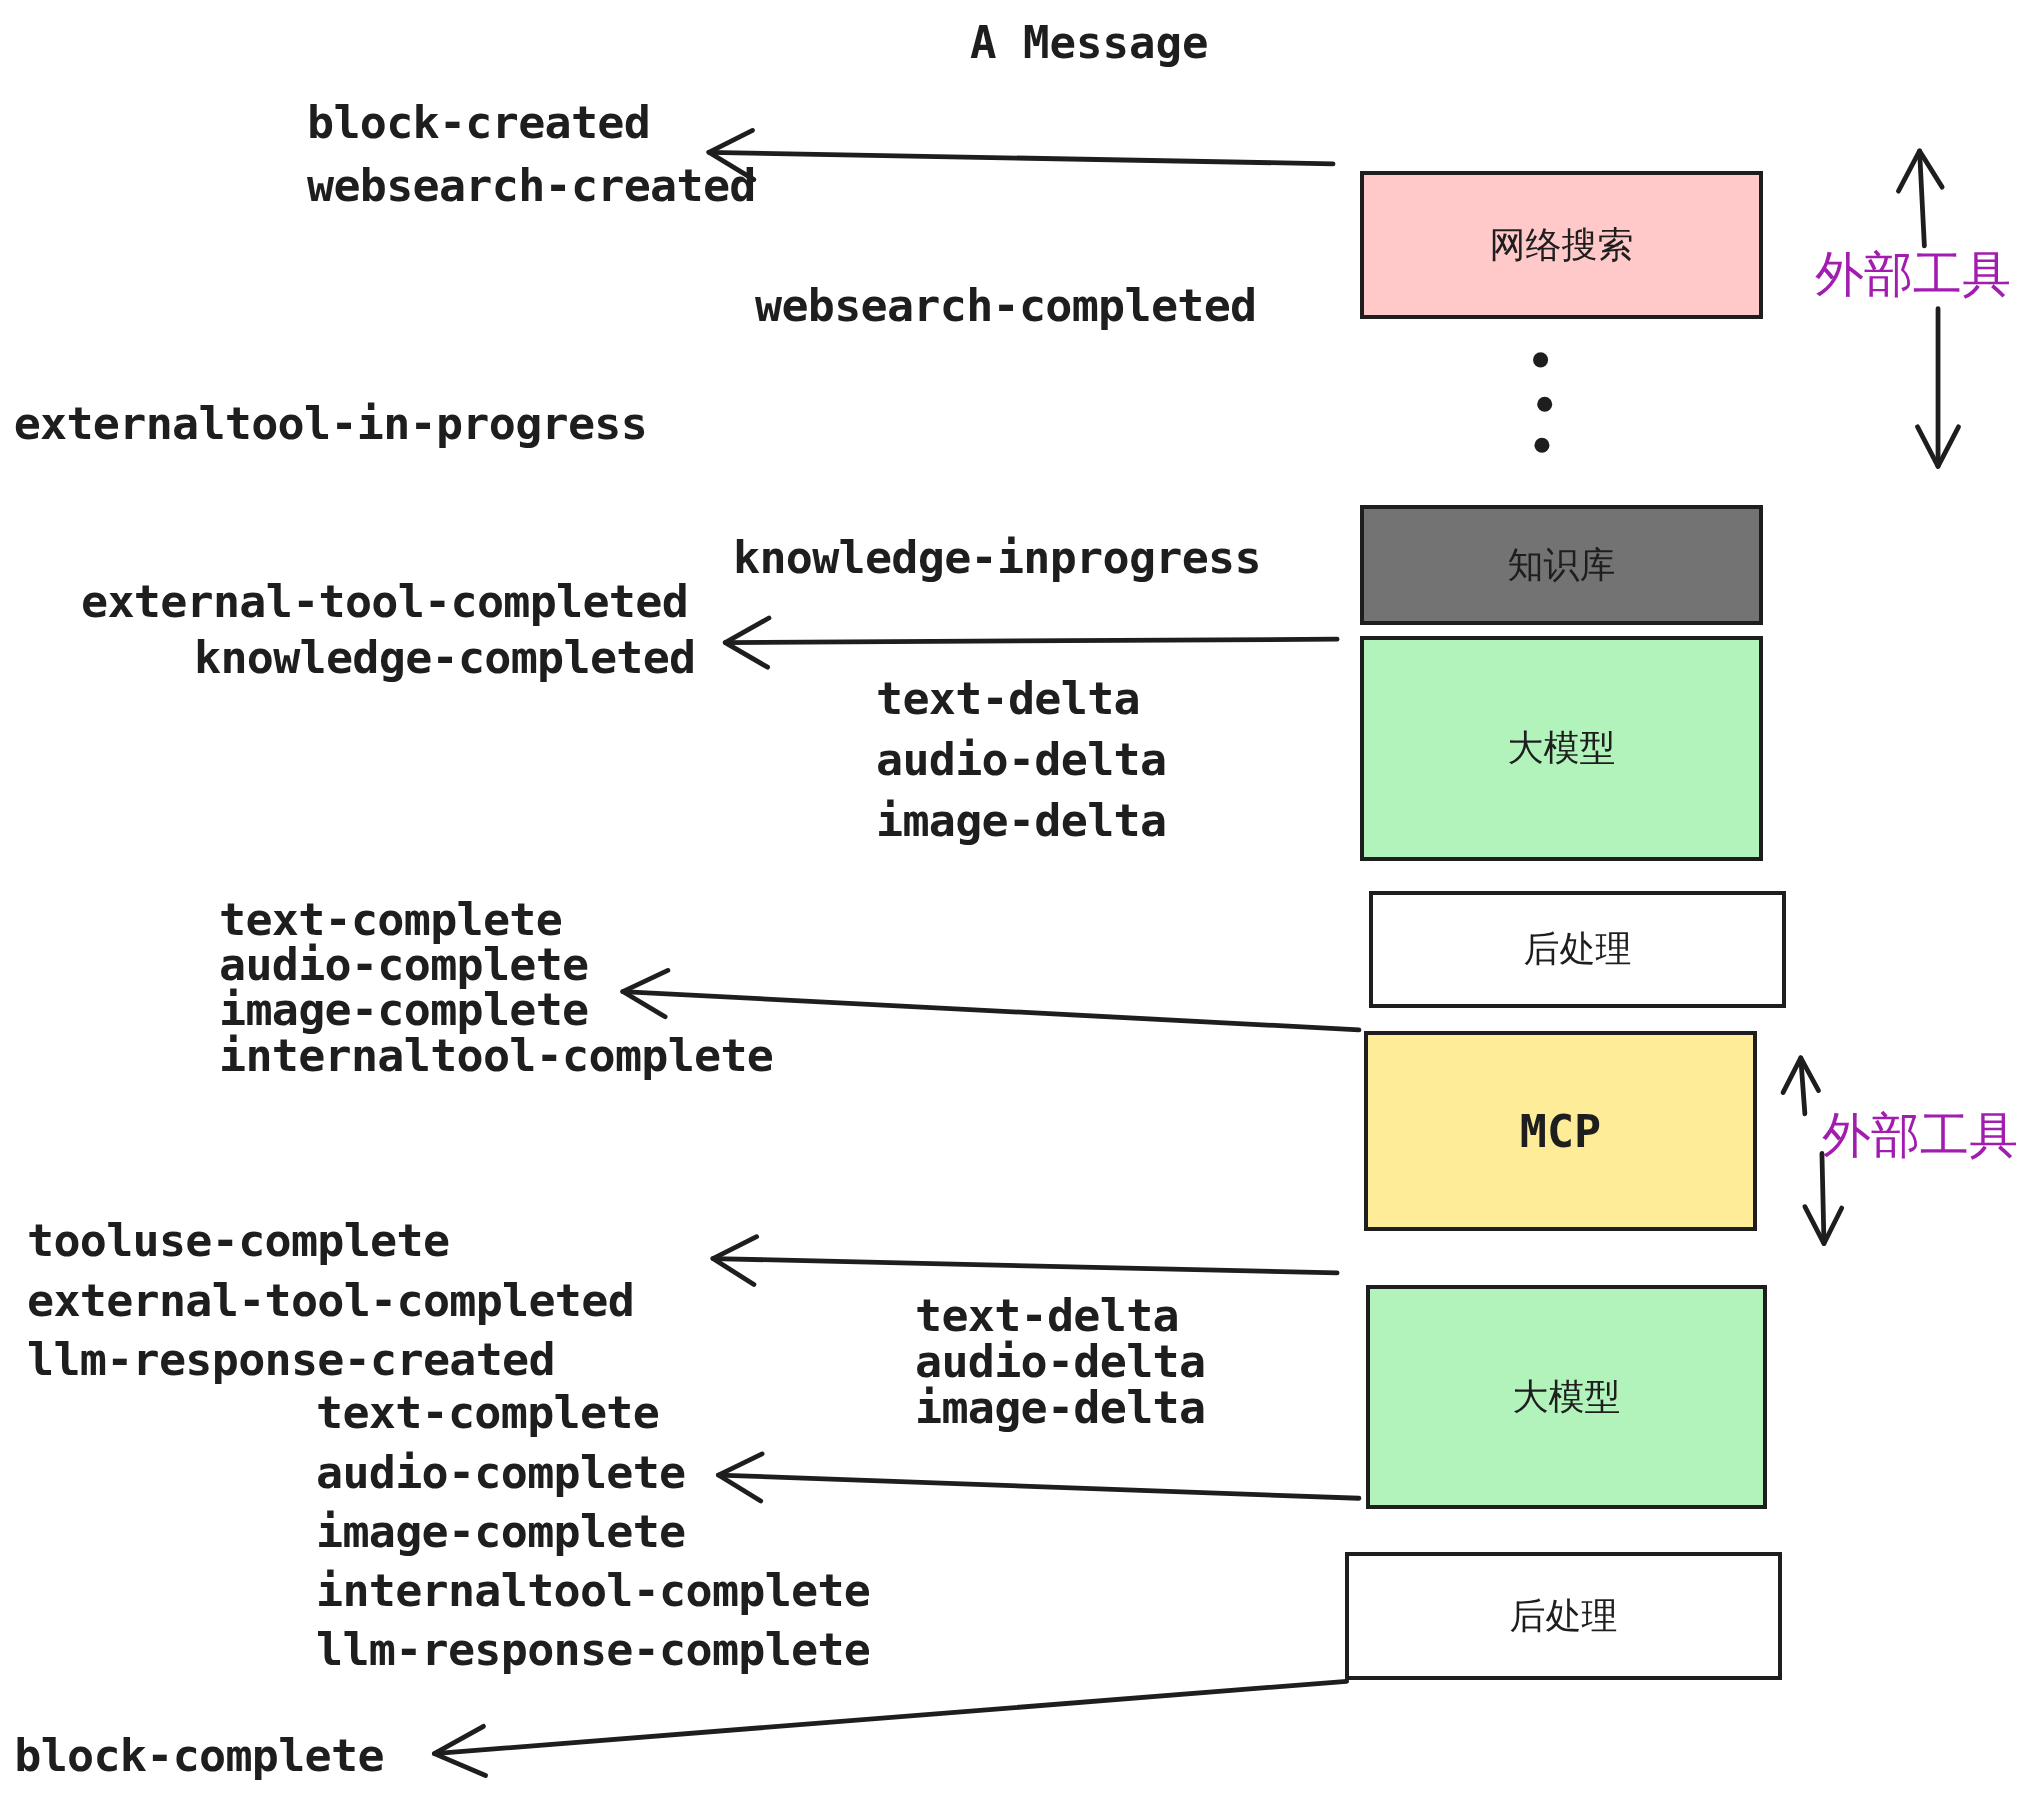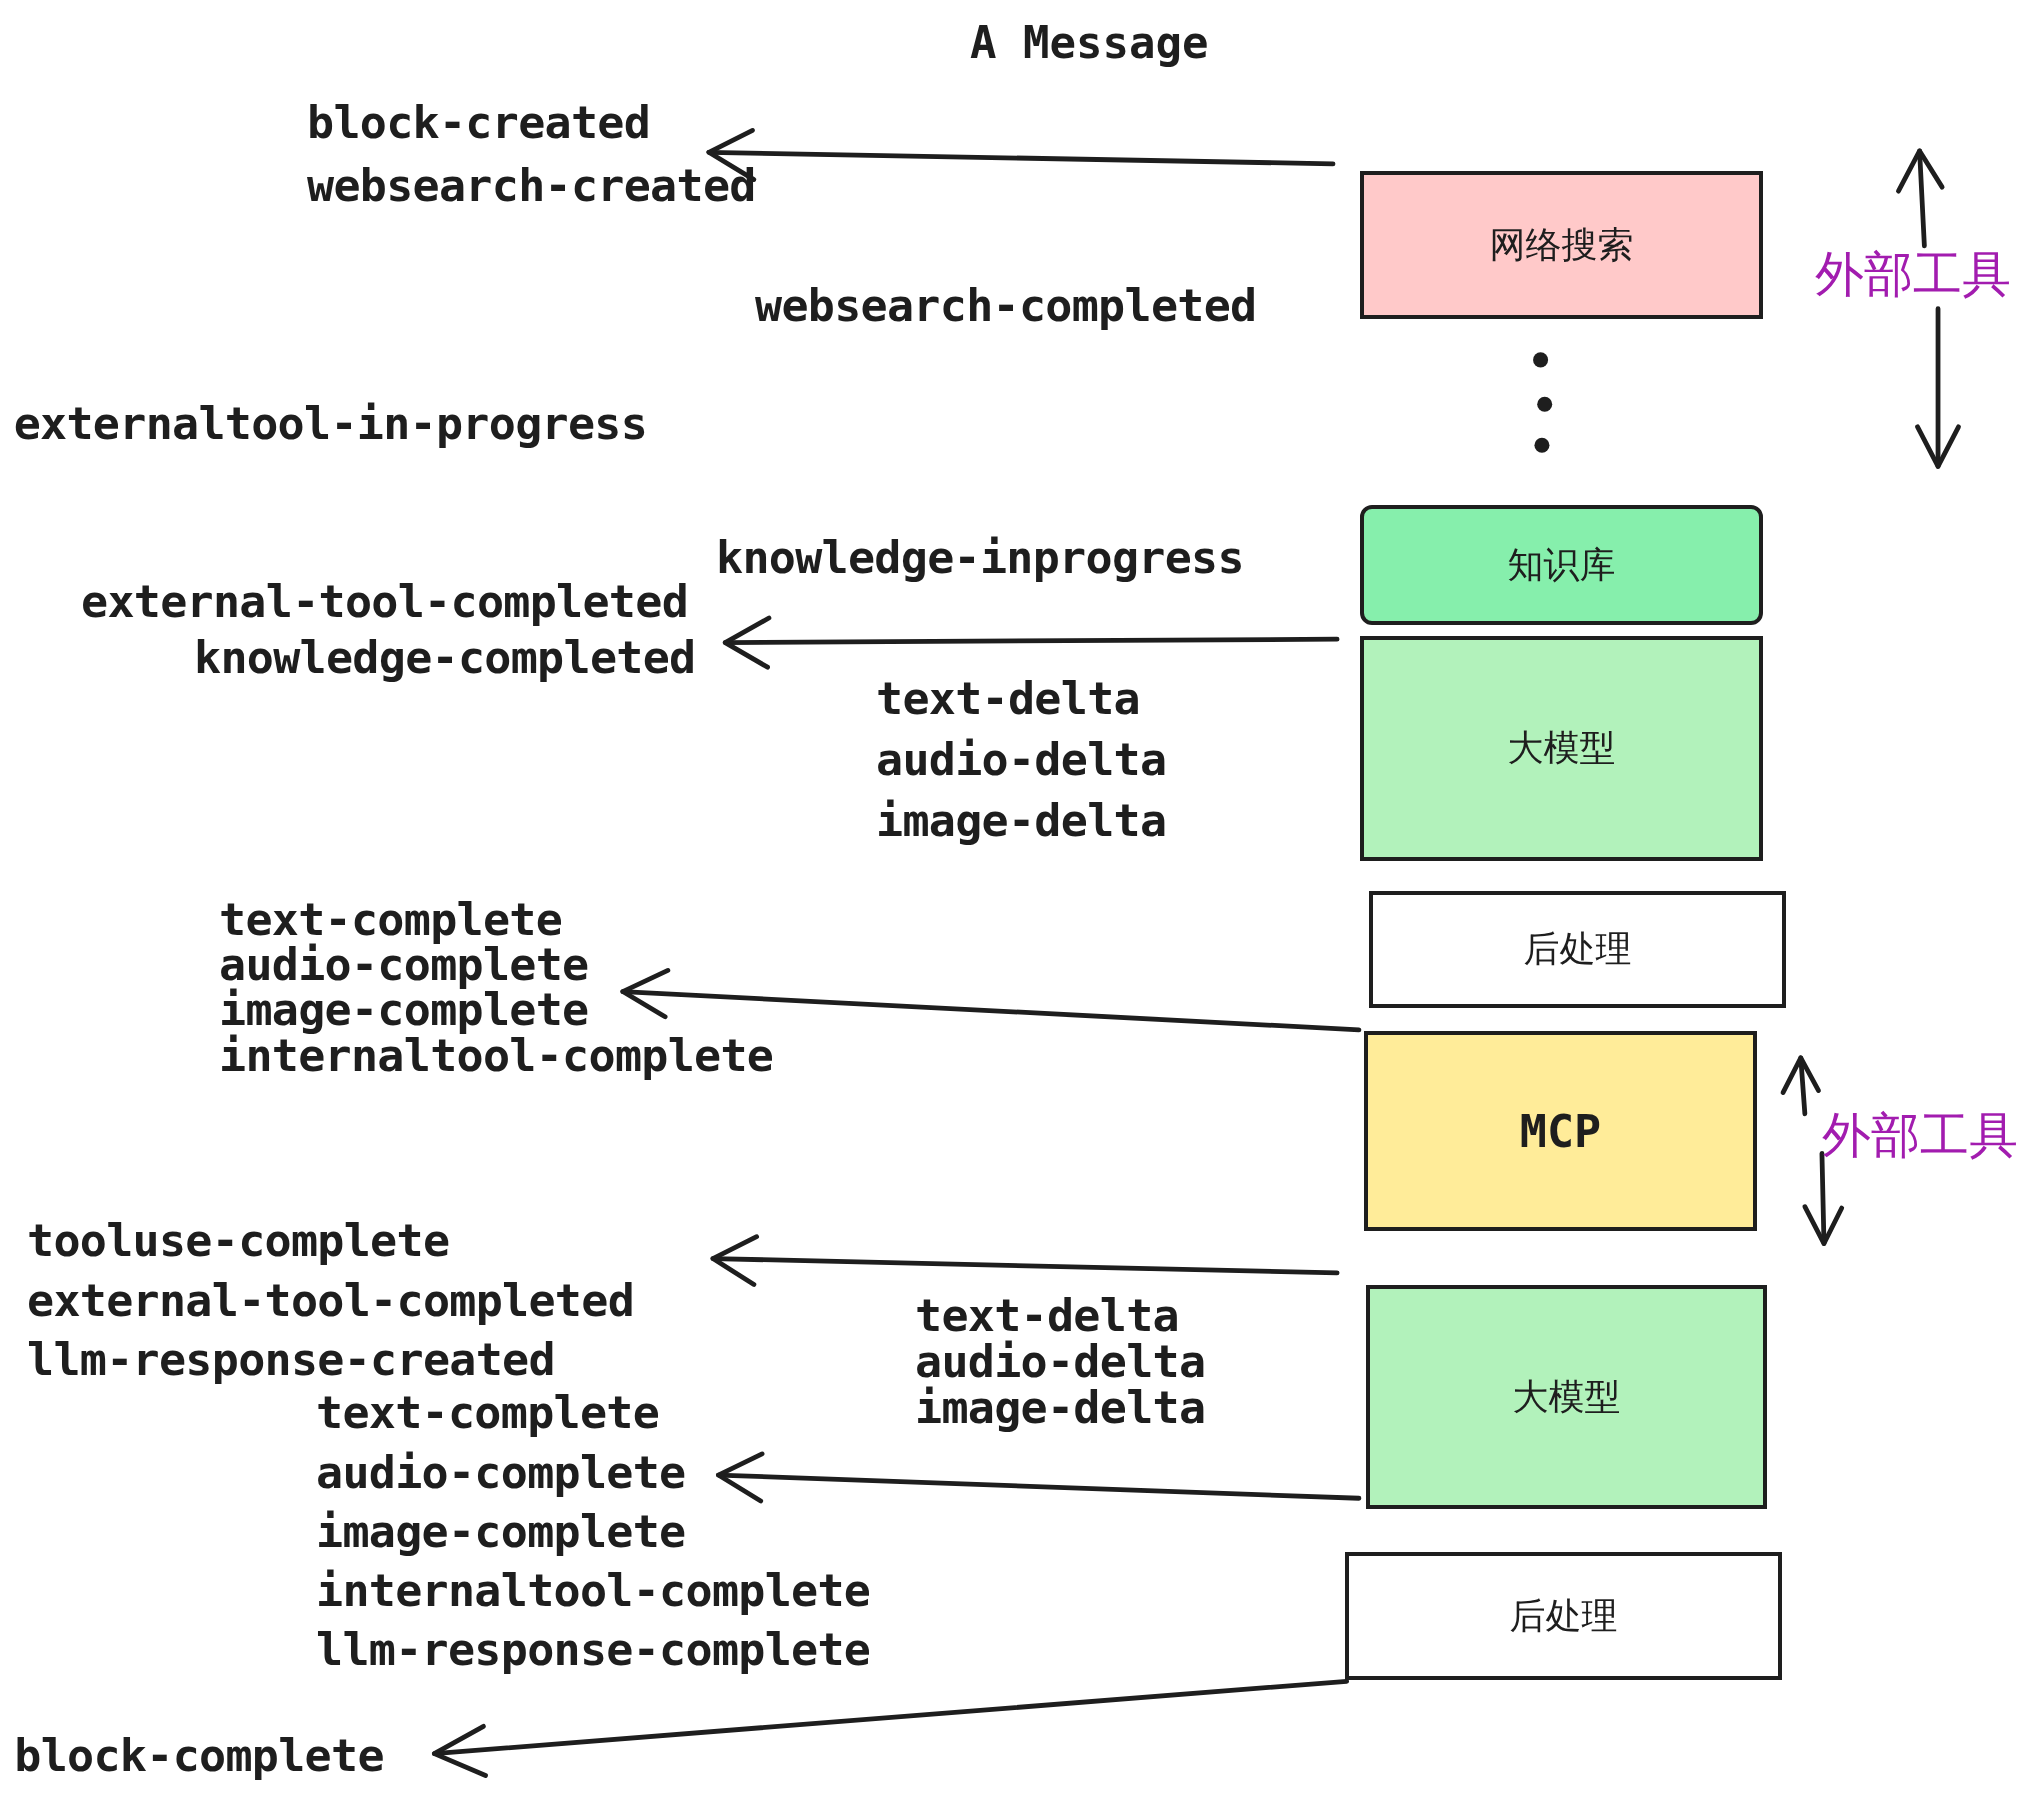--- a/index.html
+++ b/index.html
@@ -69,21 +69,21 @@
       <circle cx="2258" cy="652" r="11"></circle>
     </g>
   </svg>
 
   <div class="title" style="left:970px;top:42px">A Message</div>
 
   <div class="lbl" style="left:307px;top:122px">block-created</div>
   <div class="lbl" style="left:307px;top:185px">websearch-created</div>
   <div class="lbl" style="left:755px;top:305px">websearch-completed</div>
   <div class="lbl" style="left:13.7px;top:423px">externaltool-in-progress</div>
-  <div class="lbl" style="left:716px;top:557px">knowledge-inprogress</div>
+  <div class="lbl" style="left:733px;top:557px">knowledge-inprogress</div>
   <div class="lbl" style="left:81px;top:601px">external-tool-completed</div>
   <div class="lbl" style="left:194px;top:657px">knowledge-completed</div>
 
   <div class="lbl" style="left:876px;top:698px">text-delta</div>
   <div class="lbl" style="left:876px;top:759px">audio-delta</div>
   <div class="lbl" style="left:876px;top:820px">image-delta</div>
 
   <div class="lbl" style="left:219px;top:919px">text-complete</div>
   <div class="lbl" style="left:219px;top:964px">audio-complete</div>
   <div class="lbl" style="left:219px;top:1009px">image-complete</div>
@@ -102,21 +102,21 @@
   <div class="lbl" style="left:316px;top:1472px">audio-complete</div>
   <div class="lbl" style="left:316px;top:1531px">image-complete</div>
   <div class="lbl" style="left:316px;top:1590px">internaltool-complete</div>
   <div class="lbl" style="left:14.3px;top:1755px">block-complete</div>
 
   <div class="lbl" style="left:316px;top:1649px">llm-response-complete</div>
 
   <div class="box" style="left: 1360px; top: 171px; width: 403px; height: 148px; background: rgb(255, 201, 201);">
     <span>网络搜索</span>
   </div>
-  <div class="box" style="left: 1360px; top: 505px; width: 403px; height: 120px; background: #86efac; border-radius: 12px;">
+  <div class="box" style="left: 1360px; top: 505px; width: 403px; height: 120px; background: #737373;">
     <span>知识库</span>
   </div>
   <div class="box" style="left: 1360px; top: 636px; width: 403px; height: 225px; background: rgb(178, 242, 187);">
     <span>大模型</span>
   </div>
   <div class="box" style="left: 1369px; top: 891px; width: 417px; height: 117px; background: rgb(255, 255, 255);">
     <span>后处理</span>
   </div>
   <div class="box mono" style="left: 1364px; top: 1031px; width: 393px; height: 200px; background: rgb(255, 236, 153);">
     <span>MCP</span>

